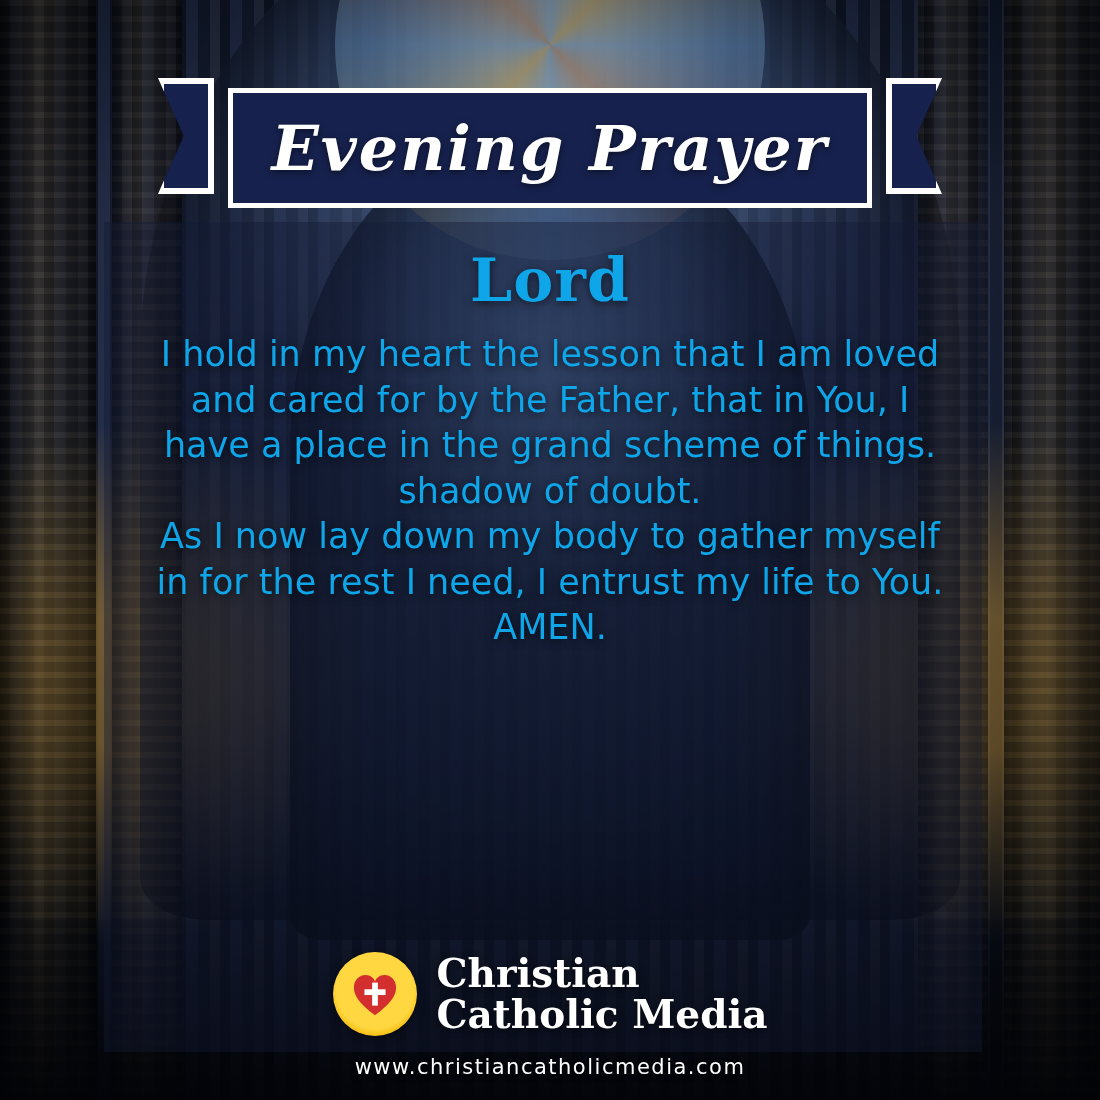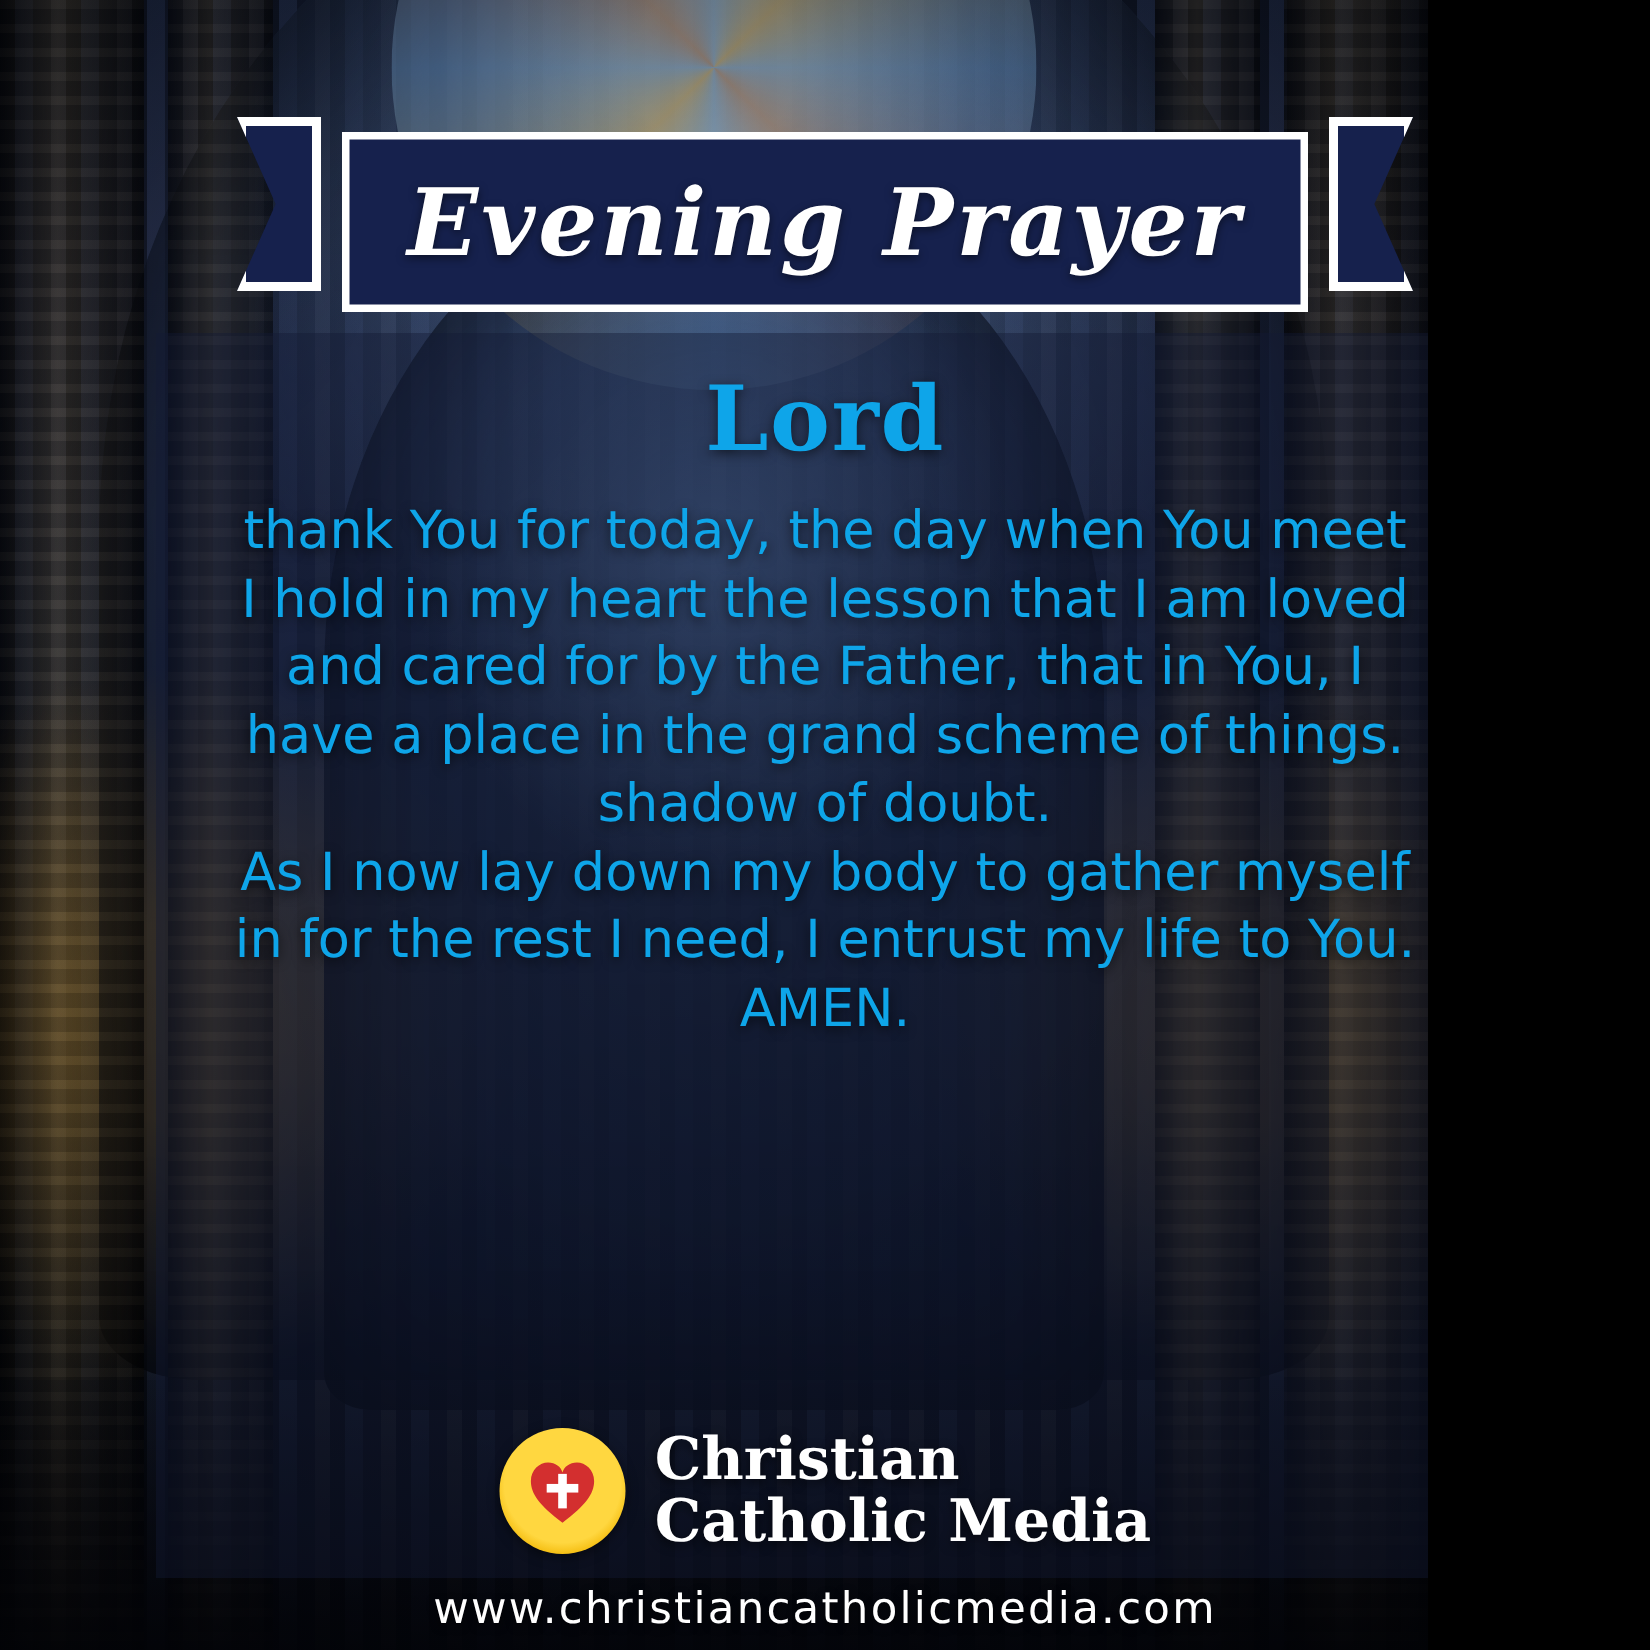--- a/index.html
+++ b/index.html
@@ -5,21 +5,21 @@
   html, body {
     margin: 0;
     padding: 0;
     background: #000;
   }
   body {
     font-family: "Liberation Sans", sans-serif;
   }
   #card {
     position: relative;
-    width: 952px;
+    width: 1100px;
     height: 1100px;
     overflow: hidden;
     background: #0a0f1e;
   }
 
   
   .bg {
     position: absolute;
     inset: 0;
     background:
@@ -232,21 +232,21 @@
     text-shadow: 0 2px 7px rgba(0,0,0,0.65);
   }
   .url-bar {
     position: absolute;
     left: 0;
     top: 1055px;
     width: 1100px;
     text-align: center;
     color: #ffffff;
     font-family: "DejaVu Sans", sans-serif;
-    font-size: 29px;
+    font-size: 21px;
     letter-spacing: 1.5px;
     text-shadow: 0 2px 6px rgba(0,0,0,0.7);
   }
 </style>
 </head>
 <body>
 
 <div id="card">
 
   <div class="bg">
@@ -267,21 +267,20 @@
     <div class="title-box">
       <span class="title-text">Evening Prayer</span>
     </div>
   </div>
 
   <div class="panel"></div>
 
   <div class="prayer">
     <div class="prayer-lead">Lord</div>
     <div class="prayer-body">
-      <span class="line">thank You for today, the day when You meet</span>
       <span class="line">I hold in my heart the lesson that I am loved</span>
       <span class="line">and cared for by the Father, that in You, I</span>
       <span class="line">have a place in the grand scheme of things.</span>
       <span class="line">shadow of doubt.</span>
       <span class="line">As I now lay down my body to gather myself</span>
       <span class="line">in for the rest I need, I entrust my life to You.</span>
       <span class="line">AMEN.</span>
     </div>
   </div>
 

